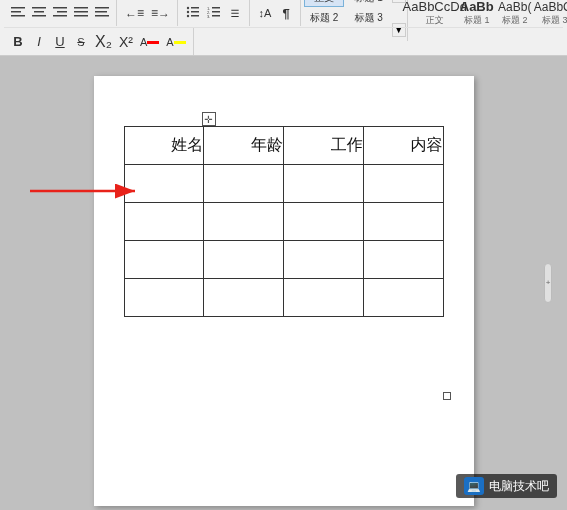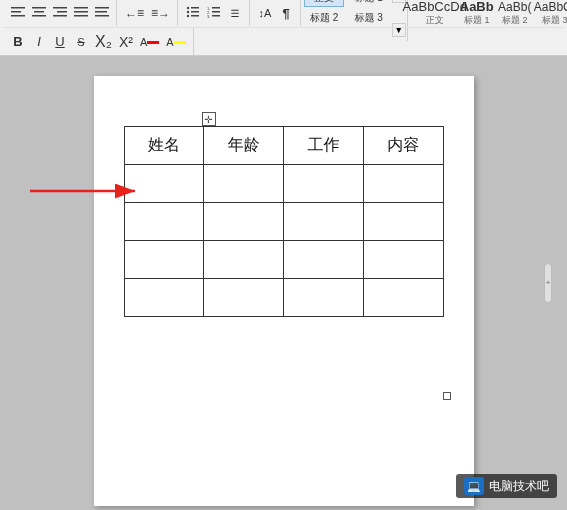--- a/index.html
+++ b/index.html
@@ -77,21 +77,21 @@
     .doc-table {
       border-collapse: collapse;
       width: 100%;
       margin-top: 10px;
     }
 
     .doc-table td, .doc-table th {
       border: 1px solid #333;
       width: 80px;
       height: 38px;
-      text-align: center;
+      text-align: right;
       font-size: 16px;
       vertical-align: middle;
       color: #111;
       margin-top: 20px;
     }
 
     .doc-table th {
       font-weight: normal;
     }
 

